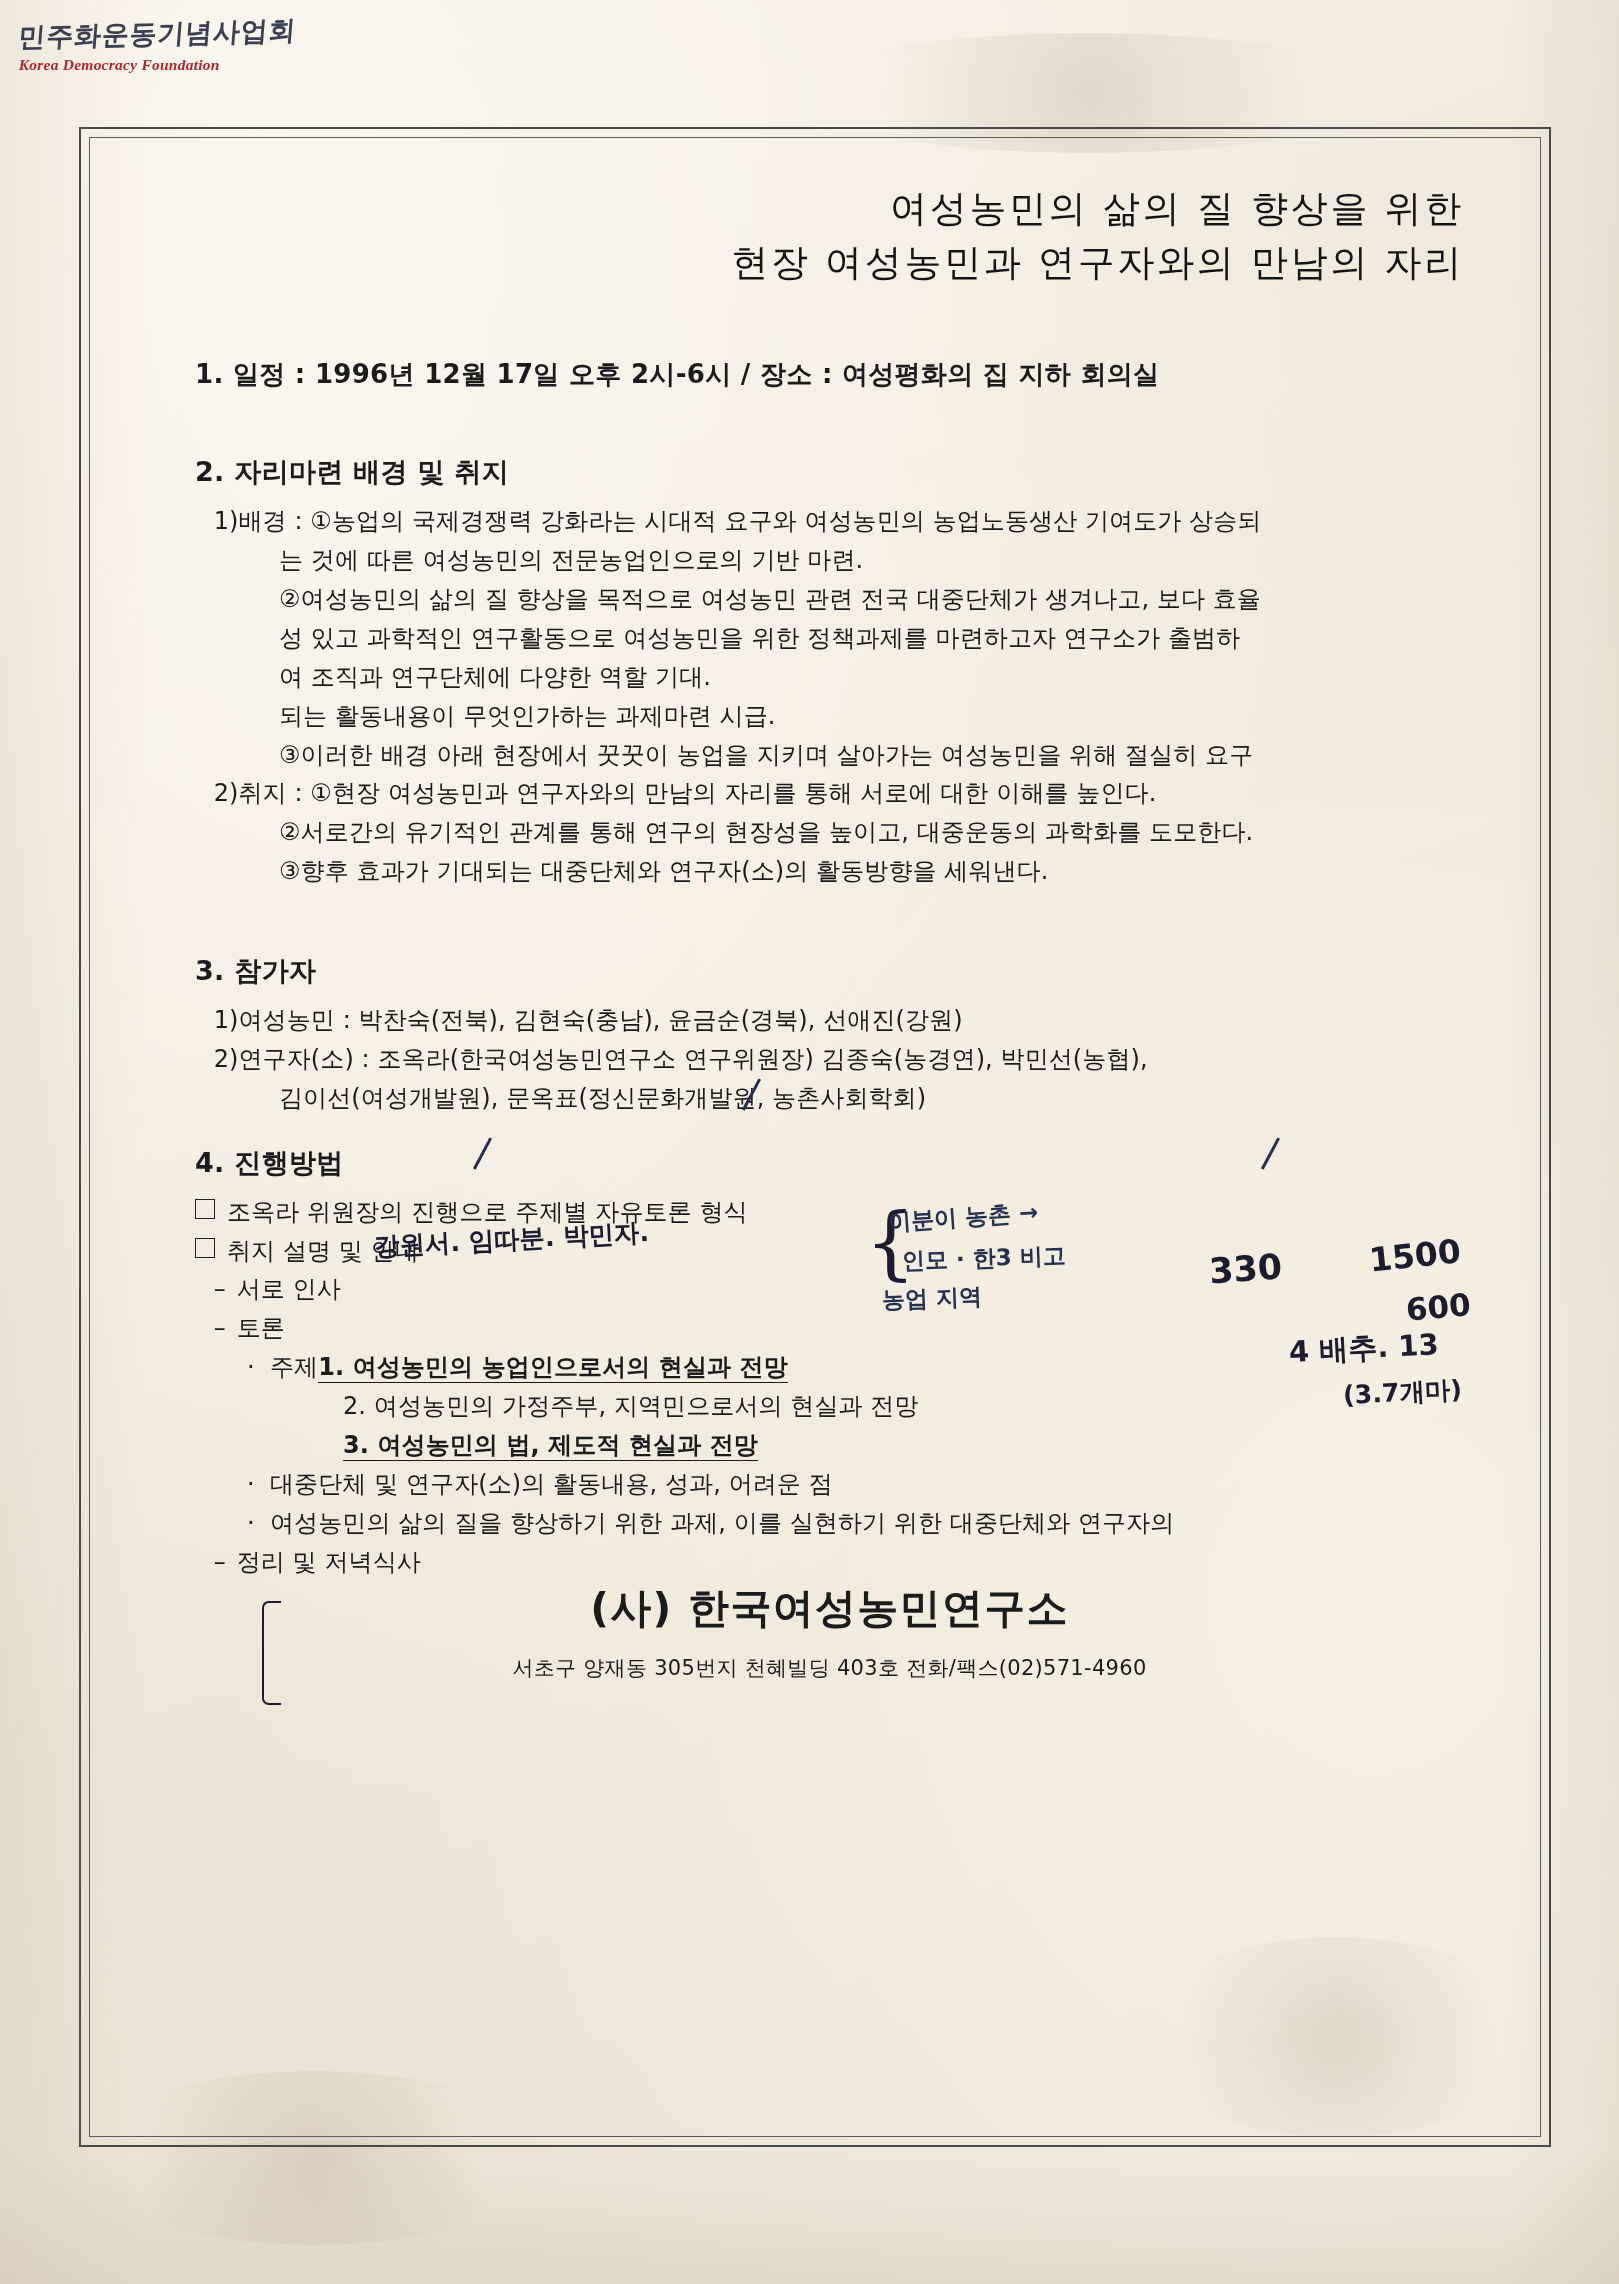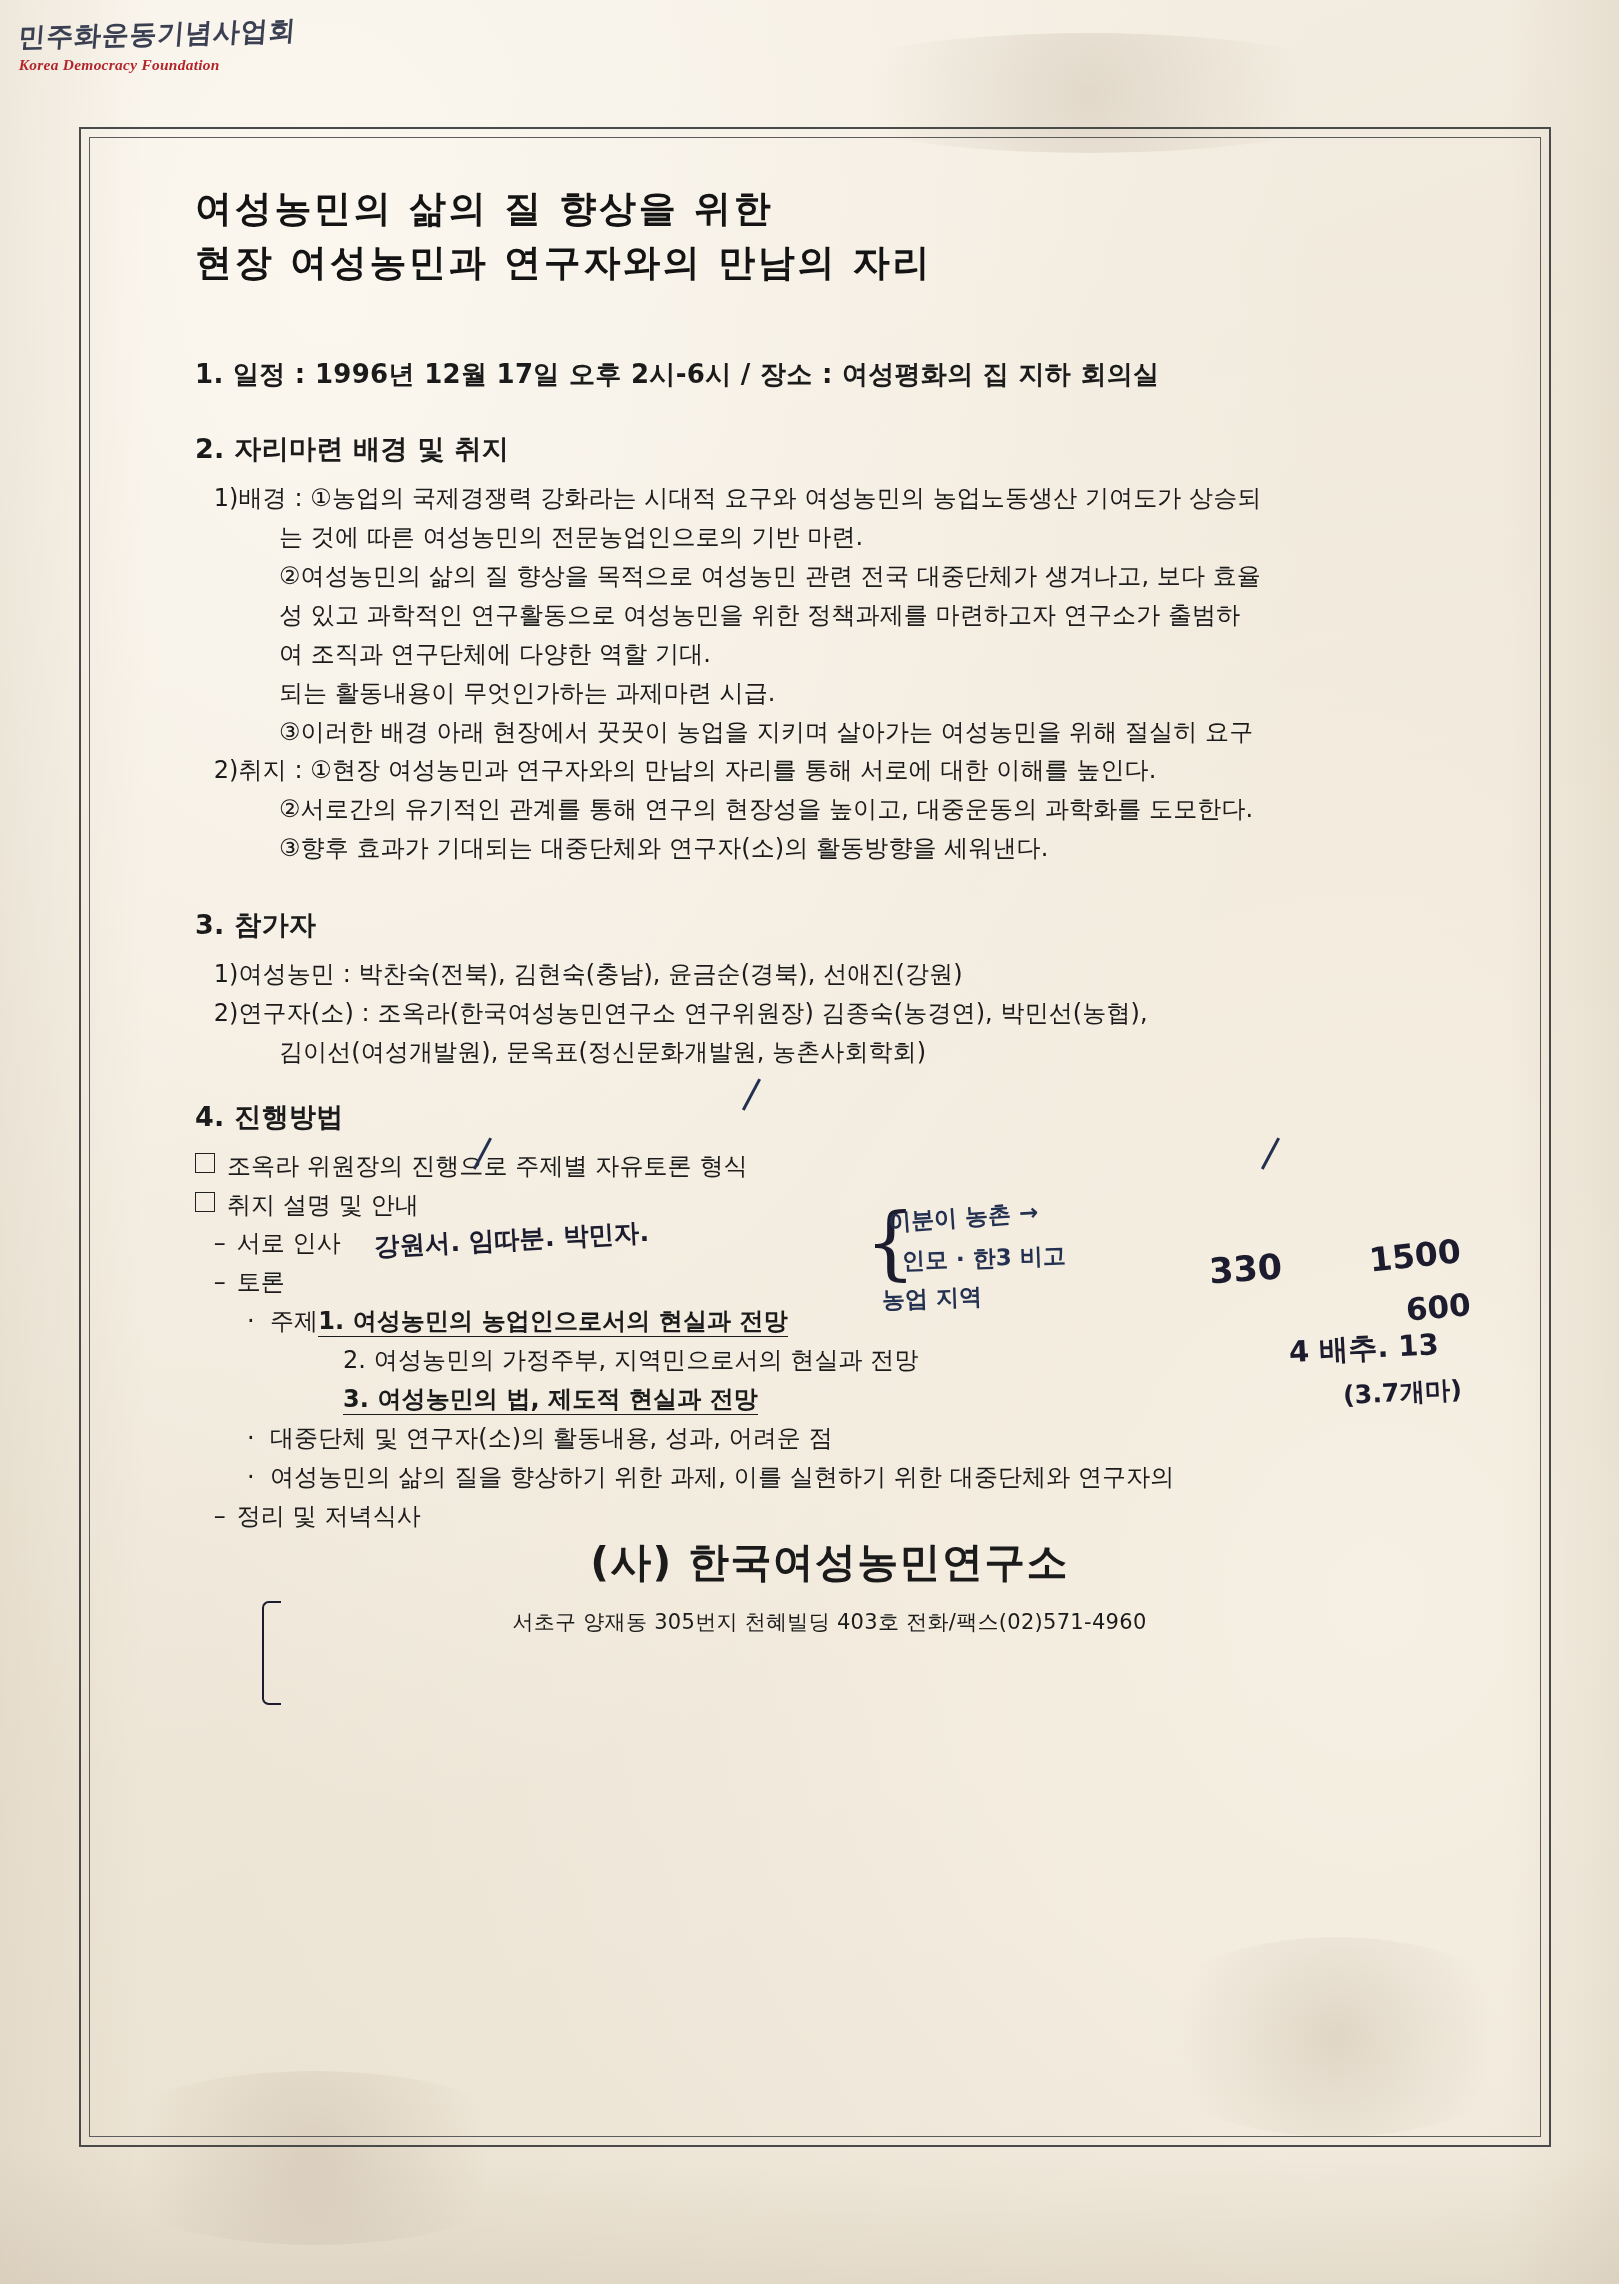--- a/index.html
+++ b/index.html
@@ -80,36 +80,36 @@
   .content {
     position: absolute;
     left: 114px;
     top: 53px;
     width: 1269px;
     color: #1b1b1b;
   }
 
   
   .title {
-    text-align: left;
+    text-align: right;
     font-size: 37px;
-    font-weight: 700;
+    font-weight: 400;
     letter-spacing: 2.7px;
     line-height: 1.45;
     color: #141414;
   }
   .title .line2 { display: block; }
   .schedule {
     margin-top: 68px;
     font-size: 26px;
     font-weight: 600;
     letter-spacing: 0.3px;
   }
   .sec-head {
-    margin-top: 39px;
+    margin-top: 62px;
     font-size: 27px;
     font-weight: 700;
     letter-spacing: 0.3px;
   }
   .body-block { margin-top: 12px; }
   .p {
     font-size: 24px;
     line-height: 1.62;
     letter-spacing: 0.1px;
   }

